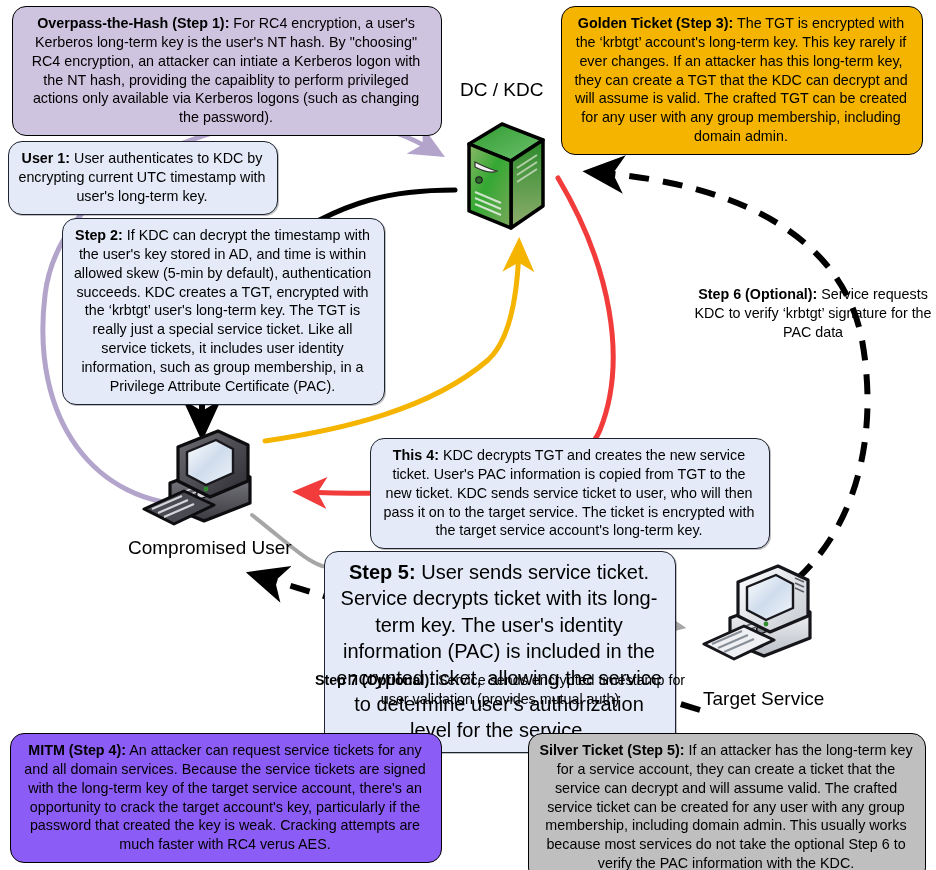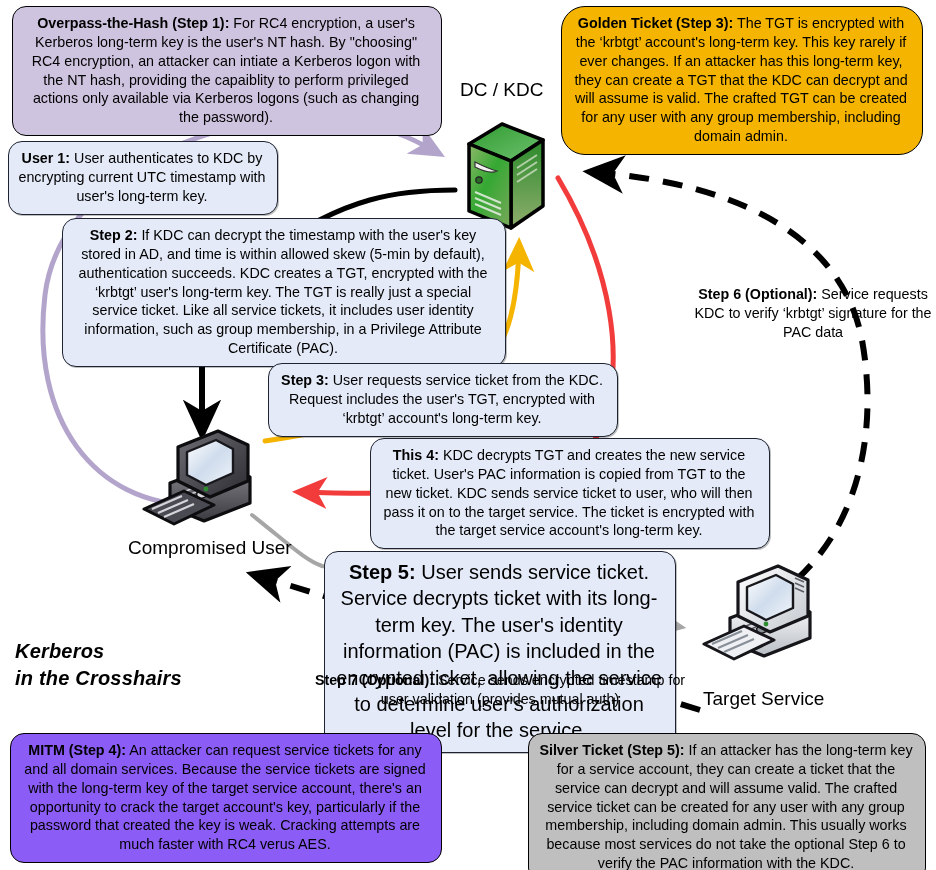--- a/index.html
+++ b/index.html
@@ -12,21 +12,21 @@
              pointer-events:none;z-index:1;}
 
   .callout{position:absolute;z-index:3;box-sizing:border-box;
            border:1.6px solid #000;border-radius:14px;
            text-align:center;line-height:1.32;
            padding:7px 10px 8px 8px;}
   .callout b{font-weight:bold;}
 
   .blue{background:#e4eaf7;border-color:#1d2330;box-shadow:1px 1px 0 rgba(0,0,0,.25);}
   .purple{background:#cfc4e0;}
-  .gold{background:#f4b400;border-radius:24px;}
+  .gold{background:#f4b400;}
   .red{background:#8b5cf6;}
   .grey{background:#bfbfbf;}
 
   
   .nodelabel{position:absolute;z-index:3;font-size:19px;white-space:nowrap;}
 
   .title{position:absolute;z-index:3;font-style:italic;font-weight:bold;
          font-size:20px;line-height:1.35;letter-spacing:.2px;}
 
   
@@ -157,44 +157,37 @@
     <rect x="56" y="68" width="34" height="7" rx="2" transform="rotate(-21 56 68)" fill="#8f949c" stroke="#1a1a1f" stroke-width="1.4"></rect>
     <path d="M38,22 L78,6 L108,20 L108,56 L70,72 L38,56 Z" fill="url(#ltcase)" stroke="#15151a" stroke-width="3.2" stroke-linejoin="round"></path>
     <path d="M47,27 L76,15 L93,24 L93,48 L66,60 L47,50 Z" fill="url(#ltscr)" stroke="#17171c" stroke-width="2.4" stroke-linejoin="round"></path>
     <path d="M95,18 L104,22 M95,23 L104,27 M95,28 L104,32" stroke="#5d5d66" stroke-width="1.6"></path>
     <circle cx="66" cy="64" r="2.4" fill="#2e8b2e"></circle>
     <path d="M4,84 L44,66 L74,80 L34,99 Z" fill="#eef0f3" stroke="#15151a" stroke-width="3" stroke-linejoin="round"></path>
     <path d="M12,84 L42,71 M18,88 L48,75 M24,92 L54,79" stroke="#888f98" stroke-width="2.2"></path>
   </svg>
   <div class="nodelabel" style="left:703px;top:688px;">Target Service</div>
 
-  <div class="title" style="left:15px;top:638px;width:220px;">
-    <div>Kerberos</div>
-    <div>in the Crosshairs</div>
-  </div>
 
   <div class="callout purple" style="left:12px;top:6px;width:430px;font-size:14.3px;">
     <b>Overpass-the-Hash (Step 1):</b><span>  For RC4 encryption, a user's Kerberos long-term key is the user's NT hash.  By "choosing" RC4 encryption, an attacker can intiate a Kerberos logon with the NT hash, providing the capaiblity to perform privileged actions only available via Kerberos logons (such as changing the password).</span>
   </div>
 
   <div class="callout gold" style="left:561px;top:6px;width:362px;font-size:14.3px;">
     <b>Golden Ticket (Step 3):</b><span>  The TGT is encrypted with the ‘krbtgt’ account's long-term key.  This key rarely if ever changes.  If an attacker has this long-term key, they can create a TGT that the KDC can decrypt and will assume is valid. The crafted TGT can be created for any user with any group membership, including domain admin.</span>
   </div>
 
   <div class="callout blue" style="left:8px;top:141px;width:270px;font-size:14.3px;">
     <b>User 1:</b><span>  User authenticates to KDC by encrypting current UTC timestamp with user's long-term key.</span>
   </div>
 
-  <div class="callout blue" style="left:62px;top:218px;width:444px;font-size:14.3px;">
+  <div class="callout blue" style="left:62px;top:218px;width:323px;font-size:14.3px;">
     <b>Step 2:</b><span>  If KDC can decrypt the timestamp with the user's key stored in AD, and time is within allowed skew (5-min by default), authentication succeeds. KDC creates a TGT, encrypted with the ‘krbtgt’ user's long-term key.  The TGT is really just a special service ticket.  Like all service tickets, it includes user identity information, such as group membership, in a Privilege Attribute Certificate (PAC).</span>
   </div>
 
-  <div class="callout blue" style="left:268px;top:363px;width:350px;font-size:14.3px;">
-    <b>Step 3:</b><span>  User requests service ticket from the KDC.  Request includes the user's TGT, encrypted with ‘krbtgt’ account's long-term key.</span>
-  </div>
 
   <div class="callout blue" style="left:370px;top:438px;width:400px;font-size:14.3px;">
     <b>This 4:</b><span>  KDC decrypts TGT and creates the new service ticket.  User's PAC information is copied from TGT to the new ticket. KDC sends service ticket to user, who will then pass it on to the target service.  The ticket is encrypted with the target service account's long-term key.</span>
   </div>
 
   <div class="callout blue" style="left:324px;top:551px;width:352px;font-size:20px;">
     <b>Step 5:</b><span>  User sends service ticket.  Service decrypts ticket with its long-term key.  The user's identity information (PAC) is included in the encrypted ticket, allowing the service to determine user's authorization level for the service.</span>
   </div>
 
   <div class="callout" style="left:694px;top:285px;width:238px;font-size:14.3px;border:none;background:none;padding:0;">

